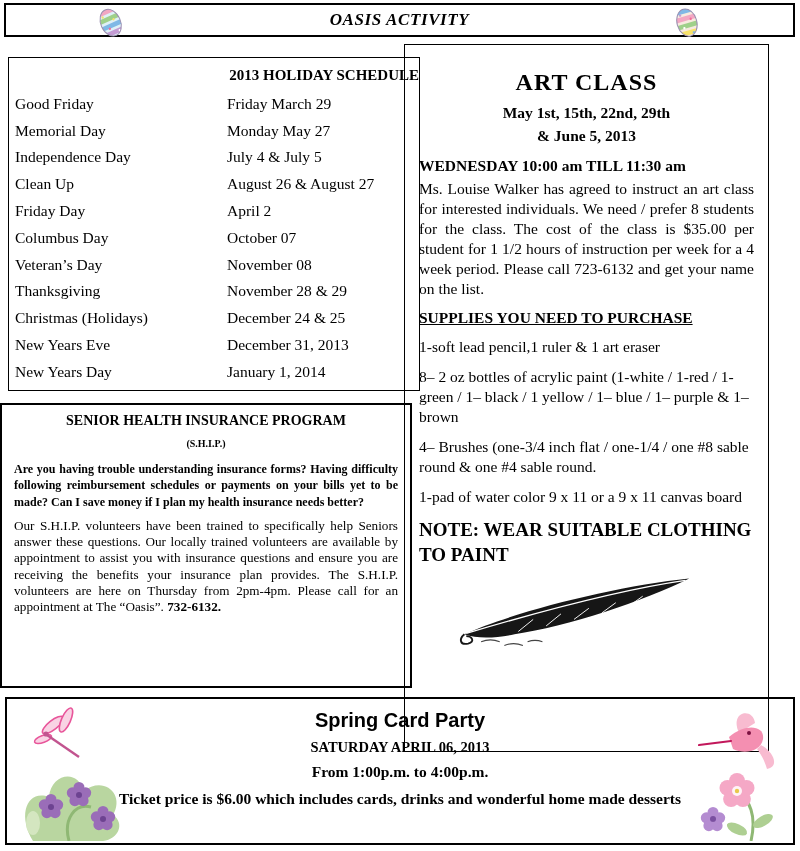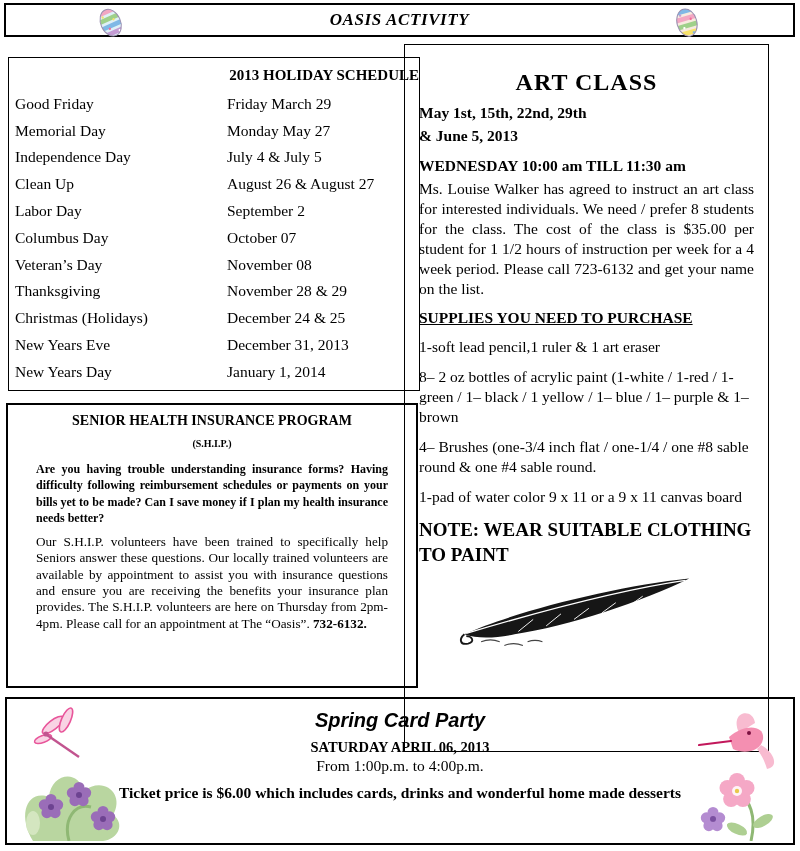--- a/index.html
+++ b/index.html
@@ -16,48 +16,48 @@
 
   
   .holiday-box { position:absolute; left:8px; top:57px; width:412px; height:334px;
                  border:1px solid #000; overflow:hidden; }
   .holiday-title { text-align:right; font-size:15px; font-weight:bold; margin:9px 0 6px; }
   .hrow { display:flex; font-size:15.5px; line-height:19px; padding:3.9px 8px 3.9px 6px; }
   .hname { width:212px; }
   .hdate { flex:1; }
 
   
-  .ship-box { position:absolute; left:6px; top:403px; width:412px; height:285px;
-              border:2px solid #000; padding:8px 28px; overflow:hidden; }
+  .ship-box { position:absolute; left:0; top:403px; width:412px; height:285px;
+              border:2px solid #000; padding:8px 12px; overflow:hidden; }
   .ship-title { text-align:center; font-size:14px; font-weight:bold; }
   .ship-sub   { text-align:center; font-size:10px; font-weight:bold; margin-top:9px; }
   .ship-questions { font-weight:bold; font-size:12px; line-height:16.3px;
                     text-align:justify; margin-top:12px; }
   .ship-desc  { font-size:13.2px; line-height:16.3px; text-align:justify; margin-top:8px; }
   .ship-desc b { font-weight:bold; }
 
   
   .art-box { position:absolute; left:404px; top:44px; width:365px; height:708px;
              border:1px solid #000; padding:14px 14px; overflow:hidden; }
   .art-title { text-align:center; font-size:24px; font-weight:bold; letter-spacing:1px; margin-top:10px; }
-  .art-dates { font-size:15.5px; font-weight:bold; margin-top:8px; }
+  .art-dates { text-align:center; font-size:15.5px; font-weight:bold; margin-top:8px; }
   .art-dates + .art-dates { margin-top:5px; }
   .art-schedule { font-size:15.5px; font-weight:bold; margin-top:12px; }
   .art-desc { font-size:15.5px; line-height:20px; text-align:justify; margin-top:4px; }
   .supplies-title { font-size:15.5px; font-weight:bold; margin-top:10px;text-decoration:underline; }
   .supply { font-size:15.5px; line-height:20px; margin-top:10px; }
   .art-note { font-size:19px; font-weight:bold; line-height:25px; margin-top:10px; }
   .quill { margin:6px 0 0 30px; }
 
   
   .party-box { position:absolute; left:5px; top:697px; width:790px; height:148px;
                border:2px solid #000; text-align:center; overflow:hidden; }
-  .party-title { font-family:"Liberation Sans", sans-serif; font-size:20px; font-weight:bold; margin-top:10px;font-style:italic; }
+  .party-title { font-family:"Liberation Sans", sans-serif; font-size:20px; font-weight:bold; margin-top:10px; }
   .party-date  { font-size:14.5px; font-weight:bold; margin-top:7px; }
-  .party-time  { font-size:15.5px; font-weight:normal; margin-top:1px; }
+  .party-time  { font-size:15.5px; font-weight:bold; margin-top:7px; }
   .party-ticket{ font-size:15.5px; font-weight:bold; line-height:21px; margin:7px auto 0; max-width:600px; }
   .deco { position:absolute; top:4px; }
   .deco-left  { left:10px; }
   .deco-right { right:10px; }
 </style>
 </head>
 <body>
 
 <header class="header-box">
   <span class="egg egg-left">
@@ -117,22 +117,22 @@
     </div>
   <div class="hrow">
       <span class="hname">Independence Day</span>
       <span class="hdate">July 4 &amp; July 5</span>
     </div>
   <div class="hrow">
       <span class="hname">Clean Up</span>
       <span class="hdate">August 26 &amp; August 27</span>
     </div>
   <div class="hrow">
-      <span class="hname">Labor Day</span>
-      <span class="hdate">September 2</span>
+      <span class="hname">Friday Day</span>
+      <span class="hdate">April 2</span>
     </div>
   <div class="hrow">
       <span class="hname">Columbus Day</span>
       <span class="hdate">October 07</span>
     </div>
   <div class="hrow">
       <span class="hname">Veteran’s Day</span>
       <span class="hdate">November 08</span>
     </div>
   <div class="hrow">

